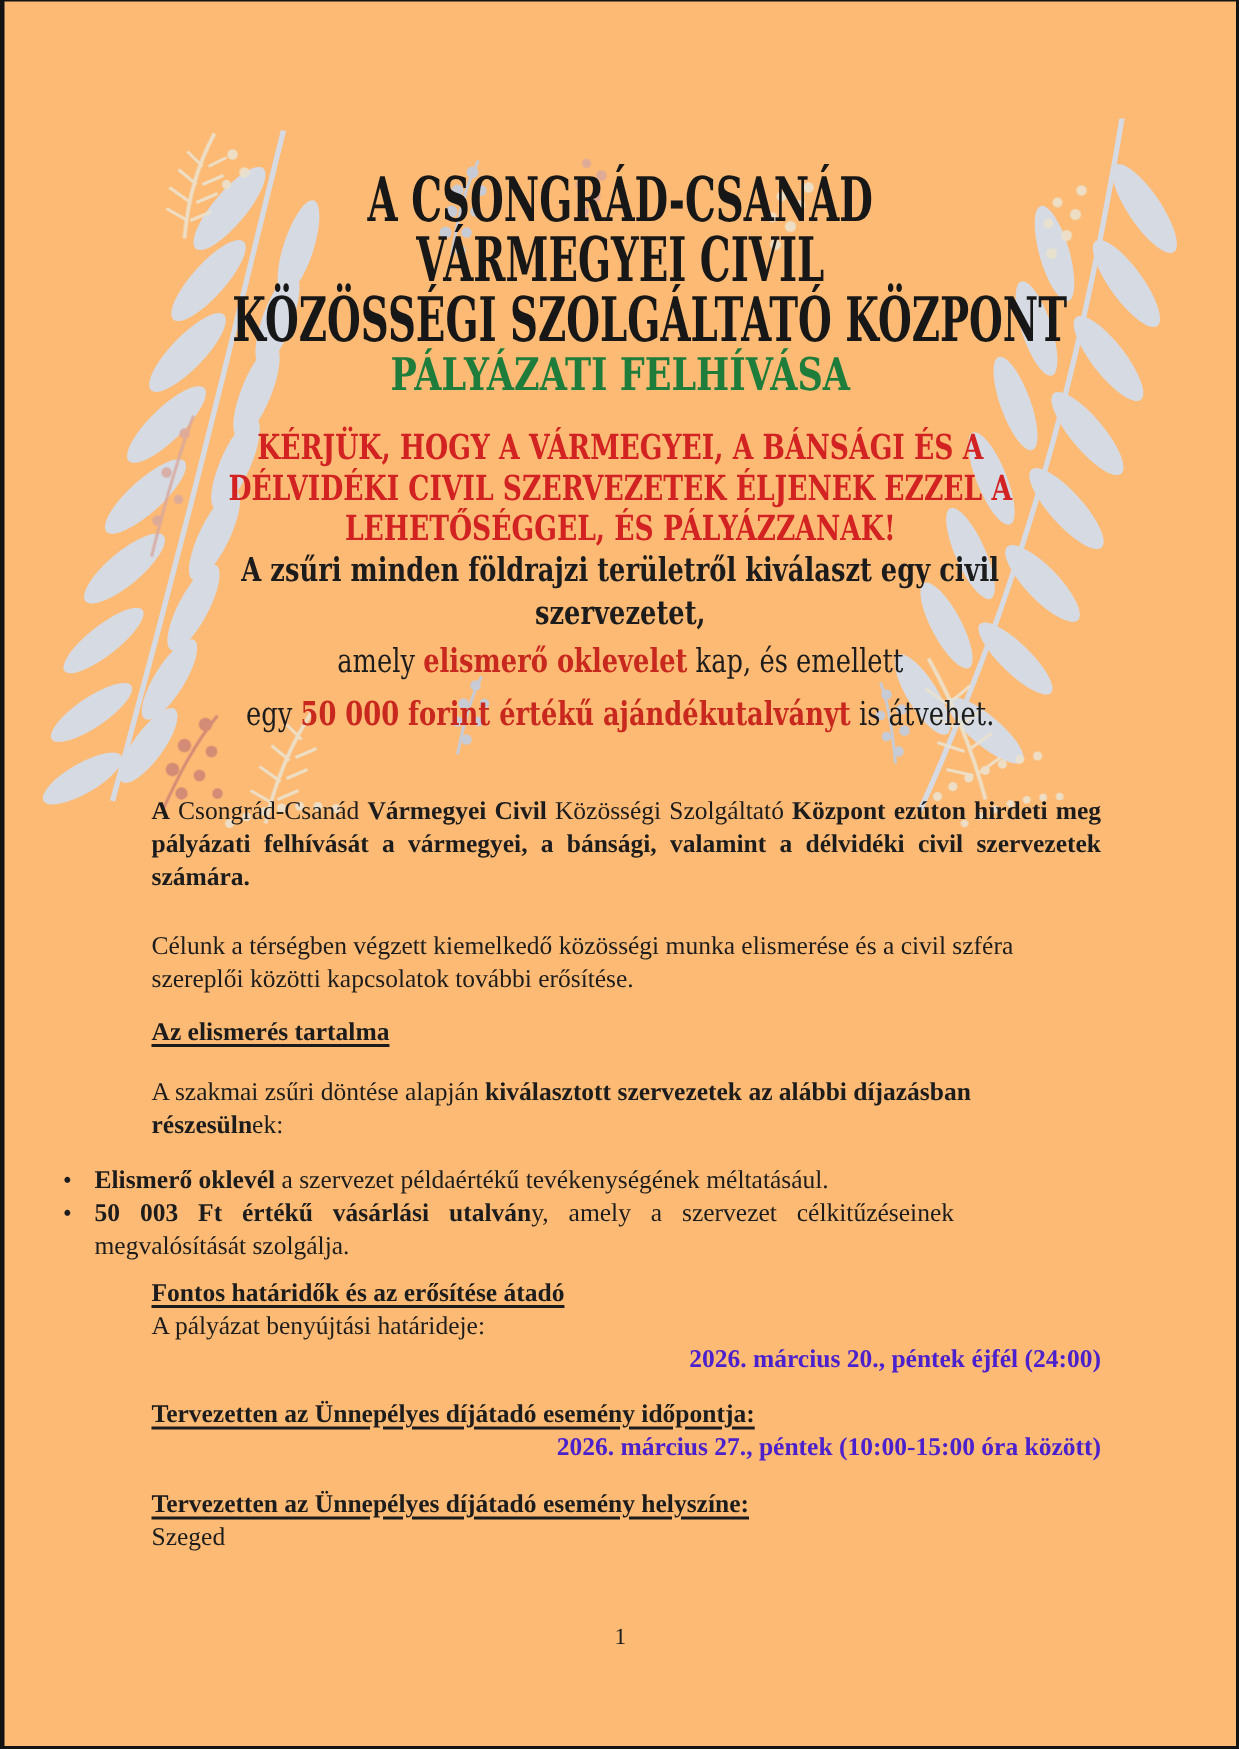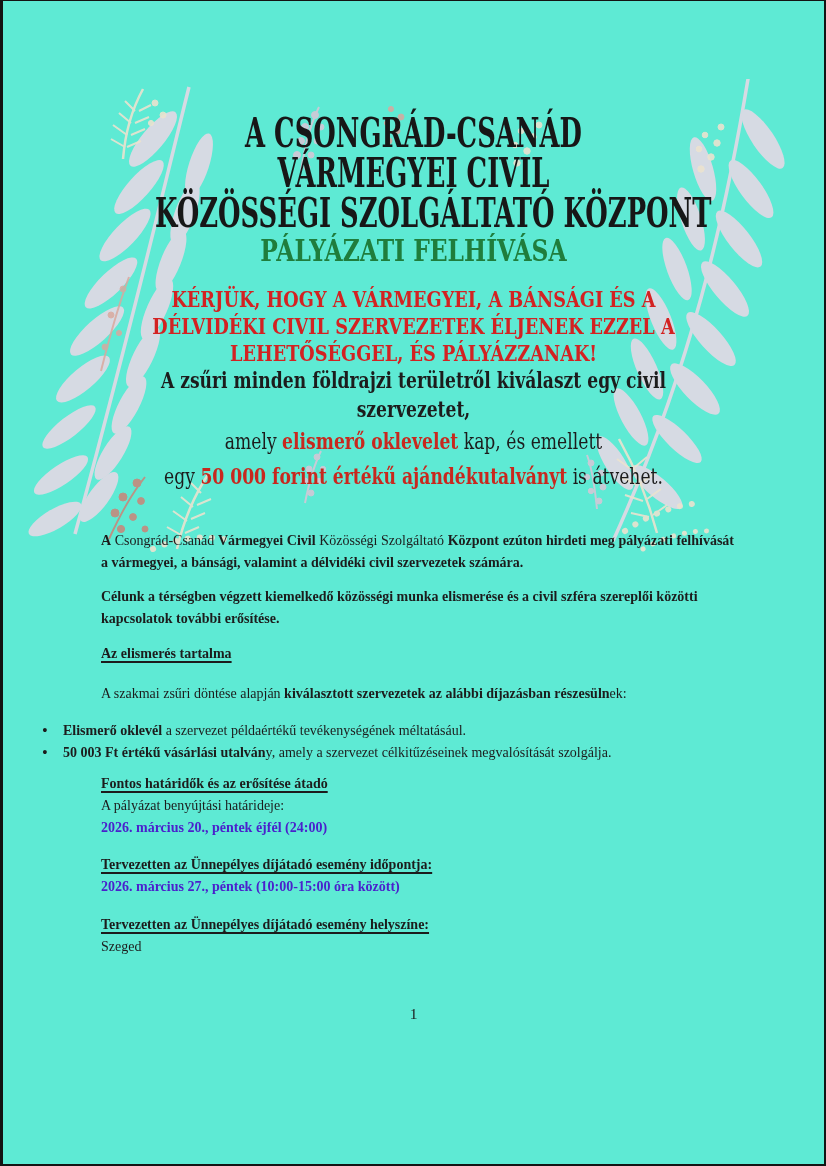--- a/index.html
+++ b/index.html
@@ -1,20 +1,20 @@
 <!DOCTYPE html>
 <html><head>
 <meta charset="utf-8">
 <style>
   html,body{margin:0;padding:0;background:#ffffff;}
   .page{
     position:relative;
     width:826px;height:1166px;
     box-sizing:border-box;
-    background:#5eead4;
+    background:#fdba74;
     border-left:3px solid #131313;
     border-right:2px solid #131313;
     border-bottom:2px solid #131313;
     border-top:1px solid #131313;
     overflow:hidden;
     font-family:"Liberation Serif", serif;
     color:#1c1c1c;
   }
   .decor{position:absolute;left:0;top:78px;width:826px;height:500px;pointer-events:none;}
   .content{position:relative;z-index:1;padding-top:112px;}
@@ -50,35 +50,35 @@
     font-family:"DejaVu Serif", serif;
     font-size:22px;line-height:29px;text-align:center;
     transform:scaleX(0.78);transform-origin:50% 50%;
     color:#1c1c1c;white-space:nowrap;
   }
   .award{margin-top:3px;}
   .voucher{margin-top:6px;}
   .hl-red{color:#c8281e;font-weight:bold;}
 
   
-  .bodytxt{width:633px;margin-left:98px;font-size:14px;line-height:22px;}
+  .bodytxt{width:633px;margin-left:98px;font-size:17px;line-height:22px;}
   .p-intro{margin-top:39px;text-align:justify;}
-  .p-goal{margin-top:12px;font-weight:bold;}
+  .p-goal{margin-top:24px;}
   .h-sec{margin-top:13px;font-weight:bold;}
   .h-sec .u{text-decoration:underline;text-underline-offset:3px;text-decoration-thickness:1.5px;margin-top:16px;}
   .p-decision{margin-top:18px;}
   .bullets{margin:15px 0 0 0;padding:0;list-style:none;}
   .bullets li{position:relative;padding-left:60px;}
   .bullets li.justified{text-align:justify;}
   .bullets li::before{content:"\2022";position:absolute;left:39px;top:0;font-size:16.5px;}
   .b{font-weight:bold;}
   .h-deadlines{margin-top:9px;}
   .h-event{margin-top:15px;}
   .h-venue{margin-top:16px;}
-  .blue-val{font-weight:bold;color:#4a21cc;}
+  .blue-val{font-weight:bold;color:#4a21cc;text-align:right;}
   .page-number{margin-top:45px;text-align:center;font-size:15.5px;line-height:22px;}
 </style>
 </head>
 <body>
 
 <div class="page">
 
   <svg class="decor" viewBox="0 0 826 500" xmlns="http://www.w3.org/2000/svg" aria-hidden="true">
 
     <g fill="#d6dae3" stroke="none">

